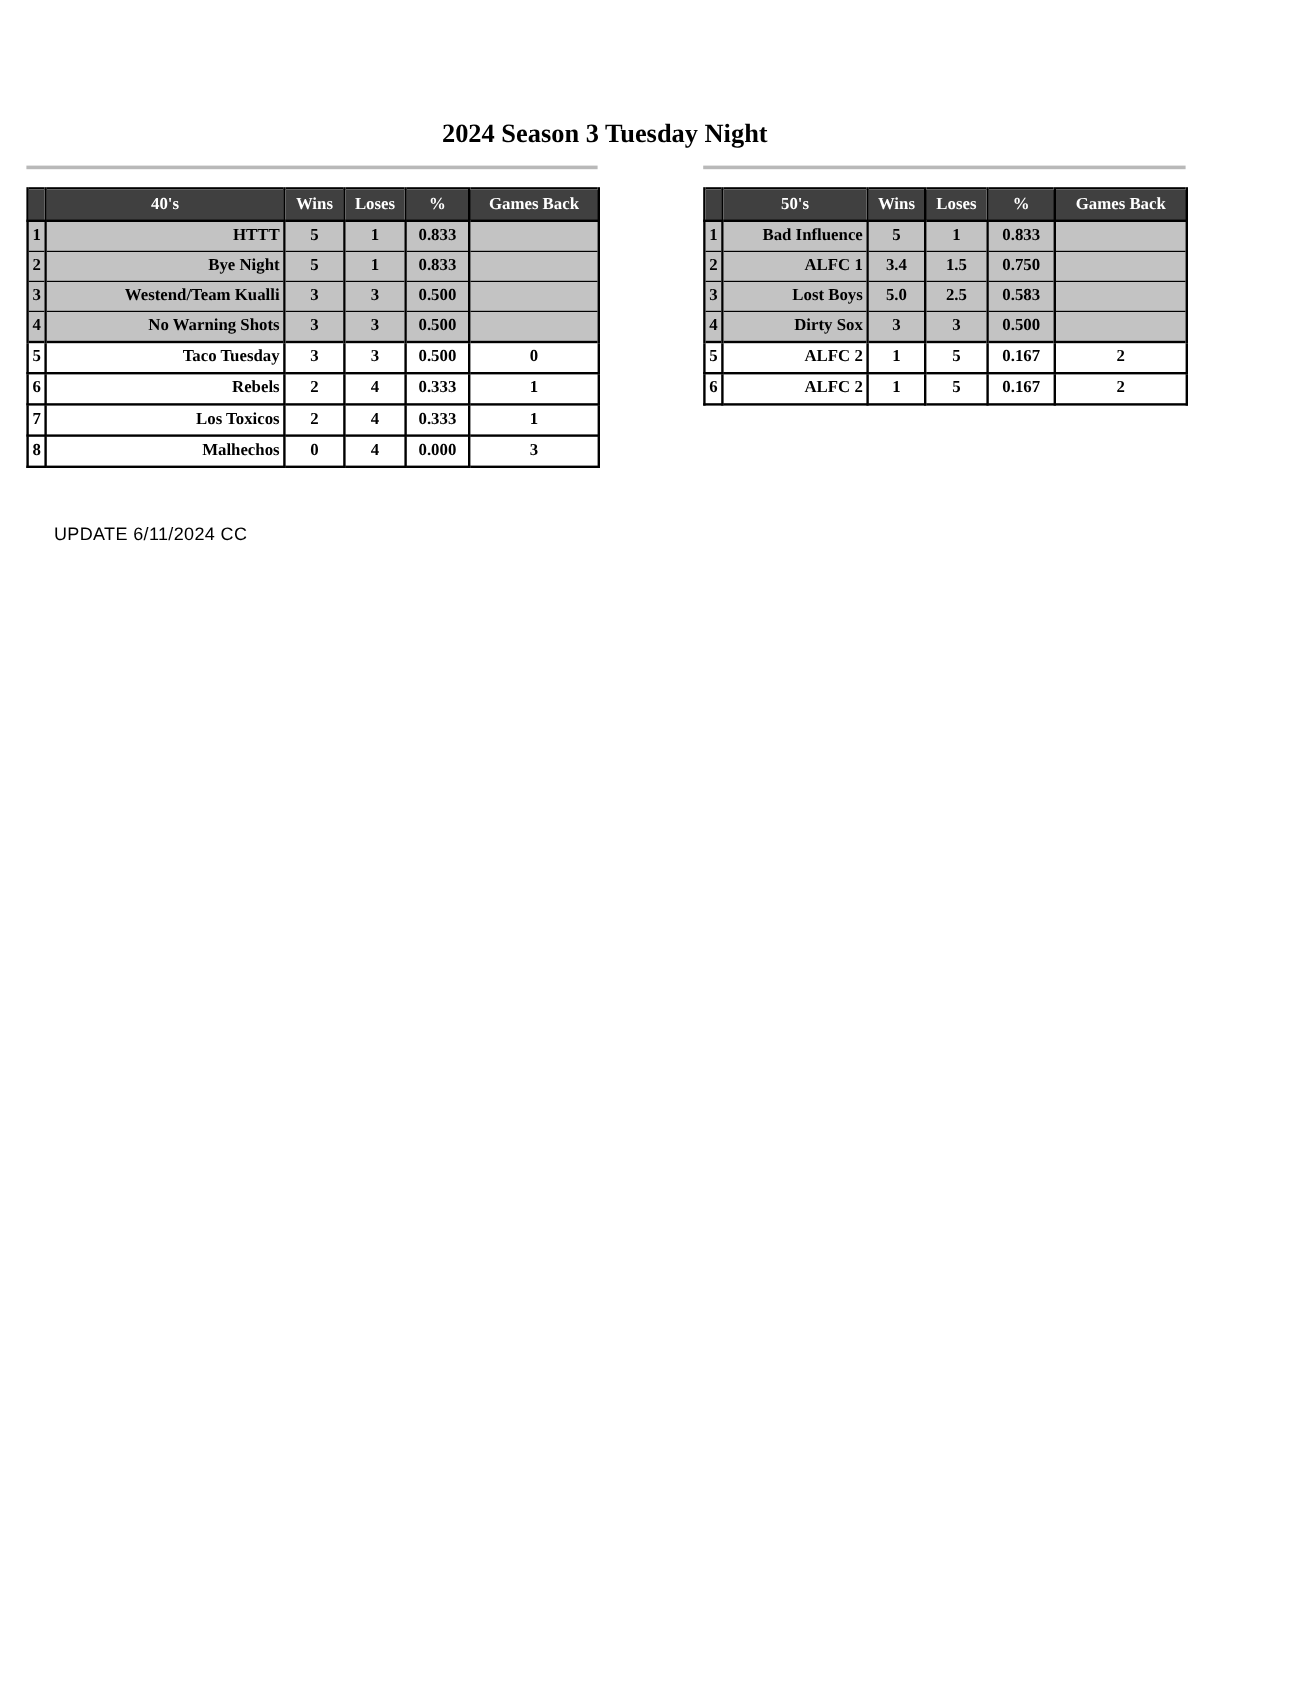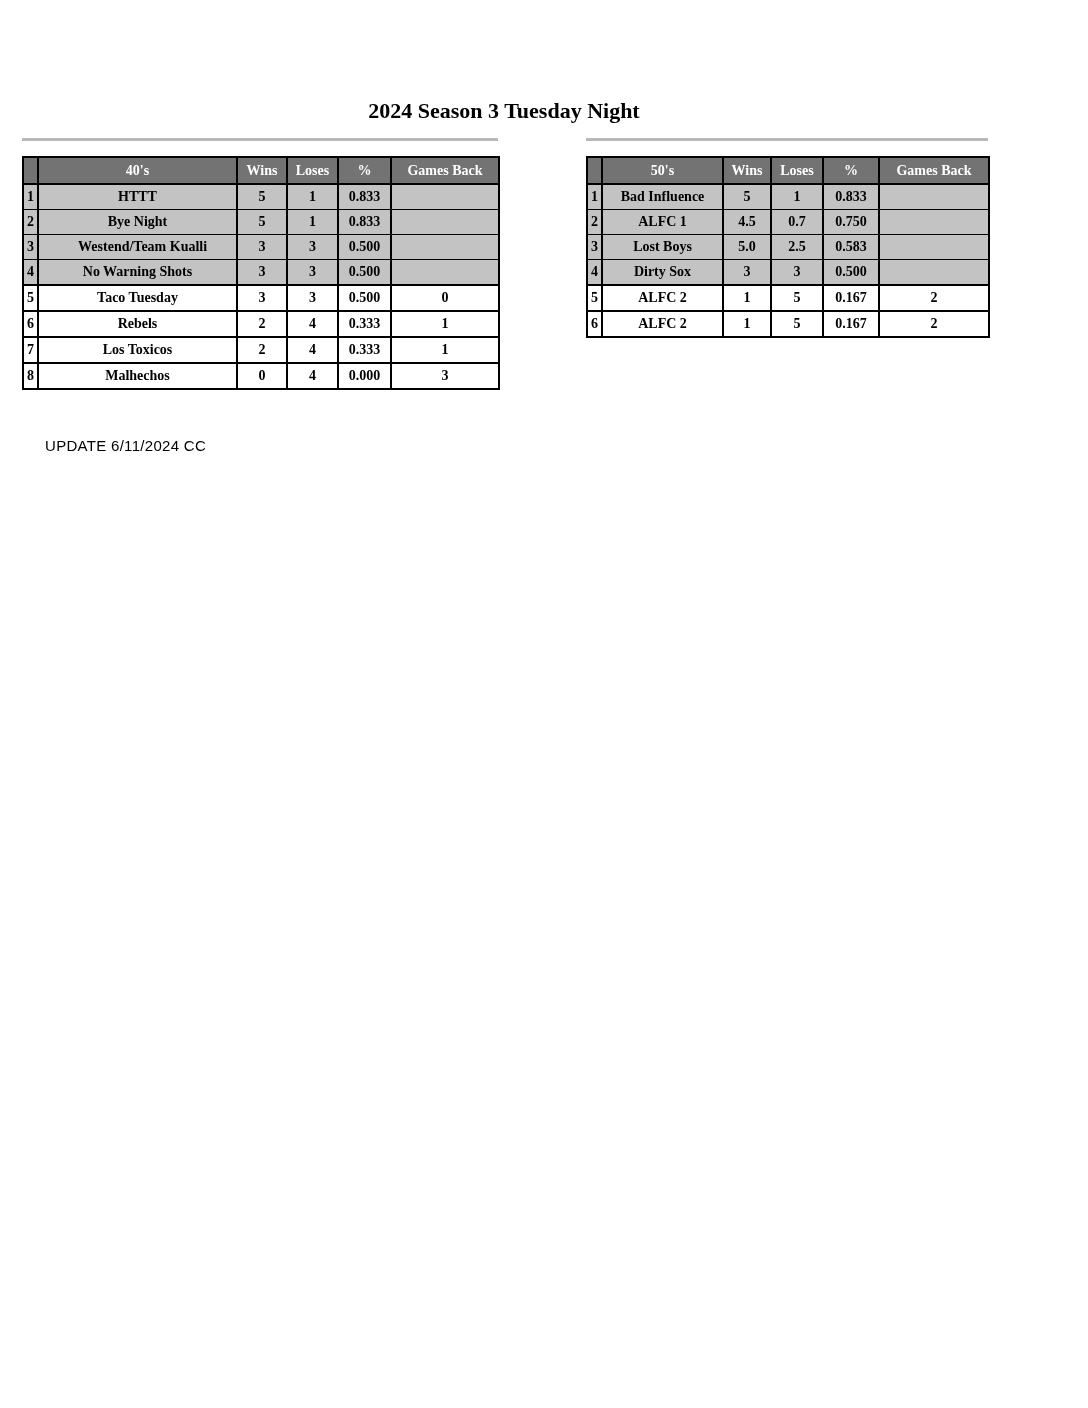--- a/index.html
+++ b/index.html
@@ -27,27 +27,27 @@
   .t40 col.c-rank{width:15px}.t40 col.c-team{width:199px}.t40 col.c-wins{width:50px}
   .t40 col.c-loses{width:51px}.t40 col.c-pct{width:53px}.t40 col.c-gb{width:108px}
   .t50 col.c-rank{width:15px}.t50 col.c-team{width:121px}.t50 col.c-wins{width:48px}
   .t50 col.c-loses{width:52px}.t50 col.c-pct{width:56px}.t50 col.c-gb{width:110px}
 
   th, td {
     border:1px solid #000; border-left-width:2px; border-right-width:2px;
     height:24px; padding:0 3px; overflow:hidden; white-space:nowrap;
   }
   thead th {
-    background:#737373; color:#ffffff; height:25px;
+    background:#404040; color:#ffffff; height:25px;
     border-bottom:2px solid #000; text-align:center; font-size:14px;
   }
   tr.gray td { background:#c3c3c3; }
   tr.white td { background:#ffffff; border-top-width:2px; border-bottom-width:2px; }
   td.rank { text-align:center; padding:0 1px; }
-  td.team { text-align:center; white-space:pre; }
+  td.team { text-align:right; white-space:pre; }
   td.num  { text-align:center; }
 
   .update-note {
     position:absolute; left:45px; top:437px;
     font-family:"Liberation Sans", sans-serif;
     font-weight:normal; font-size:15px; letter-spacing:0.3px;
   }
 </style>
 </head>
 <body>
@@ -170,22 +170,22 @@
         <td class="rank">1</td>
         <td class="team">Bad Influence</td>
         <td class="num">5</td>
         <td class="num">1</td>
         <td class="num">0.833</td>
         <td class="num"></td>
       </tr>
       <tr class="gray">
         <td class="rank">2</td>
         <td class="team">ALFC 1</td>
-        <td class="num">4.5</td>
-        <td class="num">0.7</td>
+        <td class="num">3.4</td>
+        <td class="num">1.5</td>
         <td class="num">0.750</td>
         <td class="num"></td>
       </tr>
       <tr class="gray">
         <td class="rank">3</td>
         <td class="team">Lost Boys</td>
         <td class="num">5.0</td>
         <td class="num">2.5</td>
         <td class="num">0.583</td>
         <td class="num"></td>

